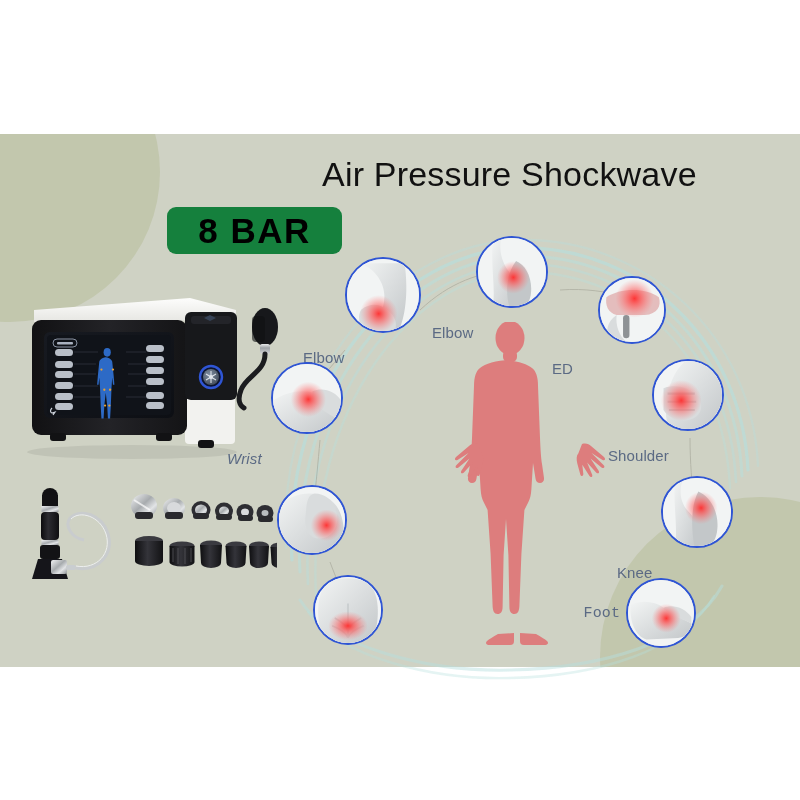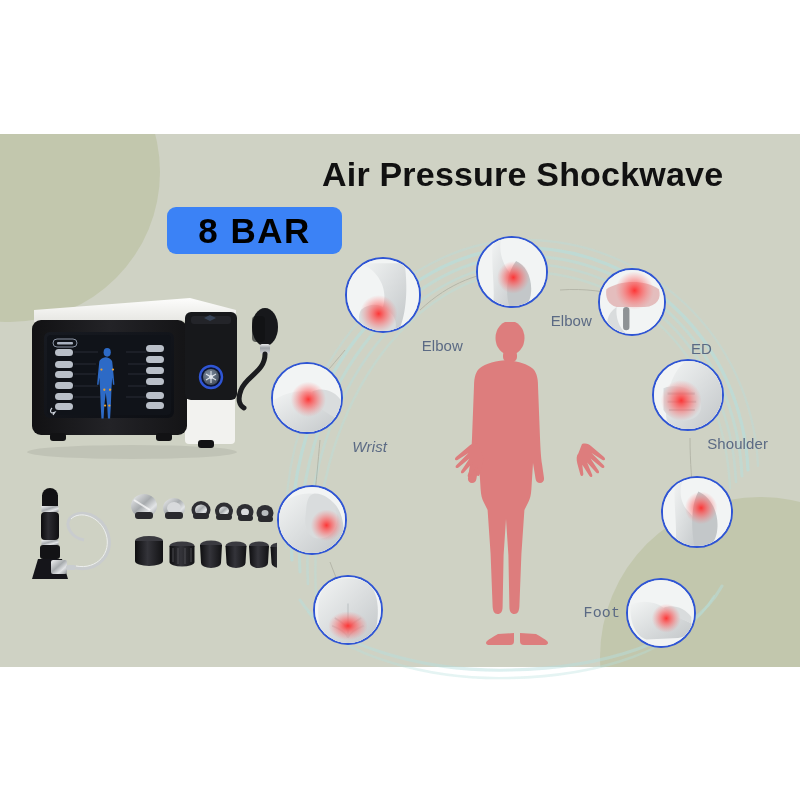--- a/index.html
+++ b/index.html
@@ -30,31 +30,31 @@
     background: #c2c7ad;
   }
   .blob-tl { left: -140px; top: -112px; width: 300px; height: 300px; }
   .blob-br { right: -120px; bottom: -150px; width: 320px; height: 320px; }
 
   
   #title {
     position: absolute;
     left: 322px; top: 155px;
     font-size: 34px;
-    font-weight: 700;
+    font-weight: 400;
     color: #111111;
     letter-spacing: .2px;
     white-space: nowrap;
     z-index: 12;
   }
   #bar-badge {
     position: absolute;
     left: 167px; top: 207px;
     width: 175px; height: 47px;
-    background: #3b82f6;
+    background: #15803d;
     border-radius: 9px;
     display: flex; align-items: center; justify-content: center;
     z-index: 12;
   }
   #bar-badge span {
     font-size: 35px; font-weight: 700; color: #000000;
     letter-spacing: 1.5px;
     font-family: "Liberation Sans", sans-serif;
   }
 
@@ -76,21 +76,21 @@
   }
   .spot .disc svg { display: block; width: 100%; height: 100%; }
   .spot .lbl {
     position: absolute;
     width: 160px;
     font-size: 15px;
     color: #5b6a84;
     white-space: nowrap;
     letter-spacing: .1px;
   }
-  .lbl-below { left: 50%; transform: translateX(-50%); top: 100%; margin-top: 4px; text-align: right; }
+  .lbl-below { left: 50%; transform: translateX(-50%); top: 100%; margin-top: 16px; text-align: left; }
   .lbl-right { left: 100%; margin-left: 6px; top: 50%; transform: translateY(-50%); text-align: left; }
   .lbl-left  { right: 100%; margin-right: 6px; top: 50%; transform: translateY(-50%); text-align: right; width: 120px; }
 
   
   #device { position: absolute; left: 22px; top: 292px; width: 270px; height: 180px; z-index: 6; }
   #accessories { position: absolute; left: 22px; top: 482px; width: 255px; height: 105px; z-index: 6; }
 </style>
 </head>
 <body>
 
@@ -199,21 +199,21 @@
       </linearGradient>
     </defs>
     <rect width="100" height="100" fill="#f2f4f4"></rect>
             <path d="M34 0 C 30 20, 36 38, 46 50 C 58 64, 64 80, 60 100 L 22 100 C 26 72, 18 40, 22 0 Z" fill="url(#sk_elbow2)"></path>
              <path d="M56 34 C 70 40, 80 58, 78 80 C 77 92, 72 100, 66 100 L 46 100 C 40 80, 42 52, 56 34 Z" fill="#c3c7c9"></path>
              <circle cx="52" cy="58" r="24" fill="url(#pg_elbow2)"></circle>
           </svg>
         </div>
         <div class="lbl lbl-below">Elbow</div>
       </div>
-      <div class="spot" style="left: 598px; top: 268px; width: 68px; height: 68px;">
+      <div class="spot" style="left: 598px; top: 276px; width: 68px; height: 68px;">
         <div class="disc">
           <svg viewBox="0 0 100 100" preserveAspectRatio="xMidYMid slice">
             <defs>
       <radialGradient id="pg_ed" cx=".5" cy=".5" r=".5">
         <stop offset="0" stop-color="#ff2e2e" stop-opacity=".95"></stop>
         <stop offset=".45" stop-color="#ff5a5a" stop-opacity=".6"></stop>
         <stop offset="1" stop-color="#ff7b7b" stop-opacity="0"></stop>
       </radialGradient>
       <linearGradient id="sk_ed" x1="0" y1="0" x2="1" y2="1">
         <stop offset="0" stop-color="#f2f4f4"></stop>
@@ -312,20 +312,21 @@
         <stop offset="0" stop-color="#f2f4f4"></stop>
                 <stop offset="1" stop-color="#c3c7c9"></stop>
       </linearGradient>
     </defs>
     <rect width="100" height="100" fill="#f2f4f4"></rect>
             <path d="M30 0 C 22 20, 26 38, 38 50 C 52 64, 56 82, 52 100 L 18 100 C 22 70, 14 36, 18 0 Z" fill="url(#sk_knee)"></path>
              <path d="M52 20 C 70 28, 82 50, 80 74 C 79 90, 72 100, 64 100 L 46 100 C 42 76, 40 42, 52 20 Z" fill="#c3c7c9"></path>
              <circle cx="56" cy="44" r="24" fill="url(#pg_knee)"></circle>
           </svg>
         </div>
+        <div class="lbl lbl-below">Knee</div>
       </div>
       <div class="spot" style="left: 313px; top: 575px; width: 70px; height: 70px;">
         <div class="disc">
           <svg viewBox="0 0 100 100" preserveAspectRatio="xMidYMid slice">
             <defs>
       <radialGradient id="pg_lumbar" cx=".5" cy=".5" r=".5">
         <stop offset="0" stop-color="#ff2e2e" stop-opacity=".95"></stop>
         <stop offset=".45" stop-color="#ff5a5a" stop-opacity=".6"></stop>
         <stop offset="1" stop-color="#ff7b7b" stop-opacity="0"></stop>
       </radialGradient>

